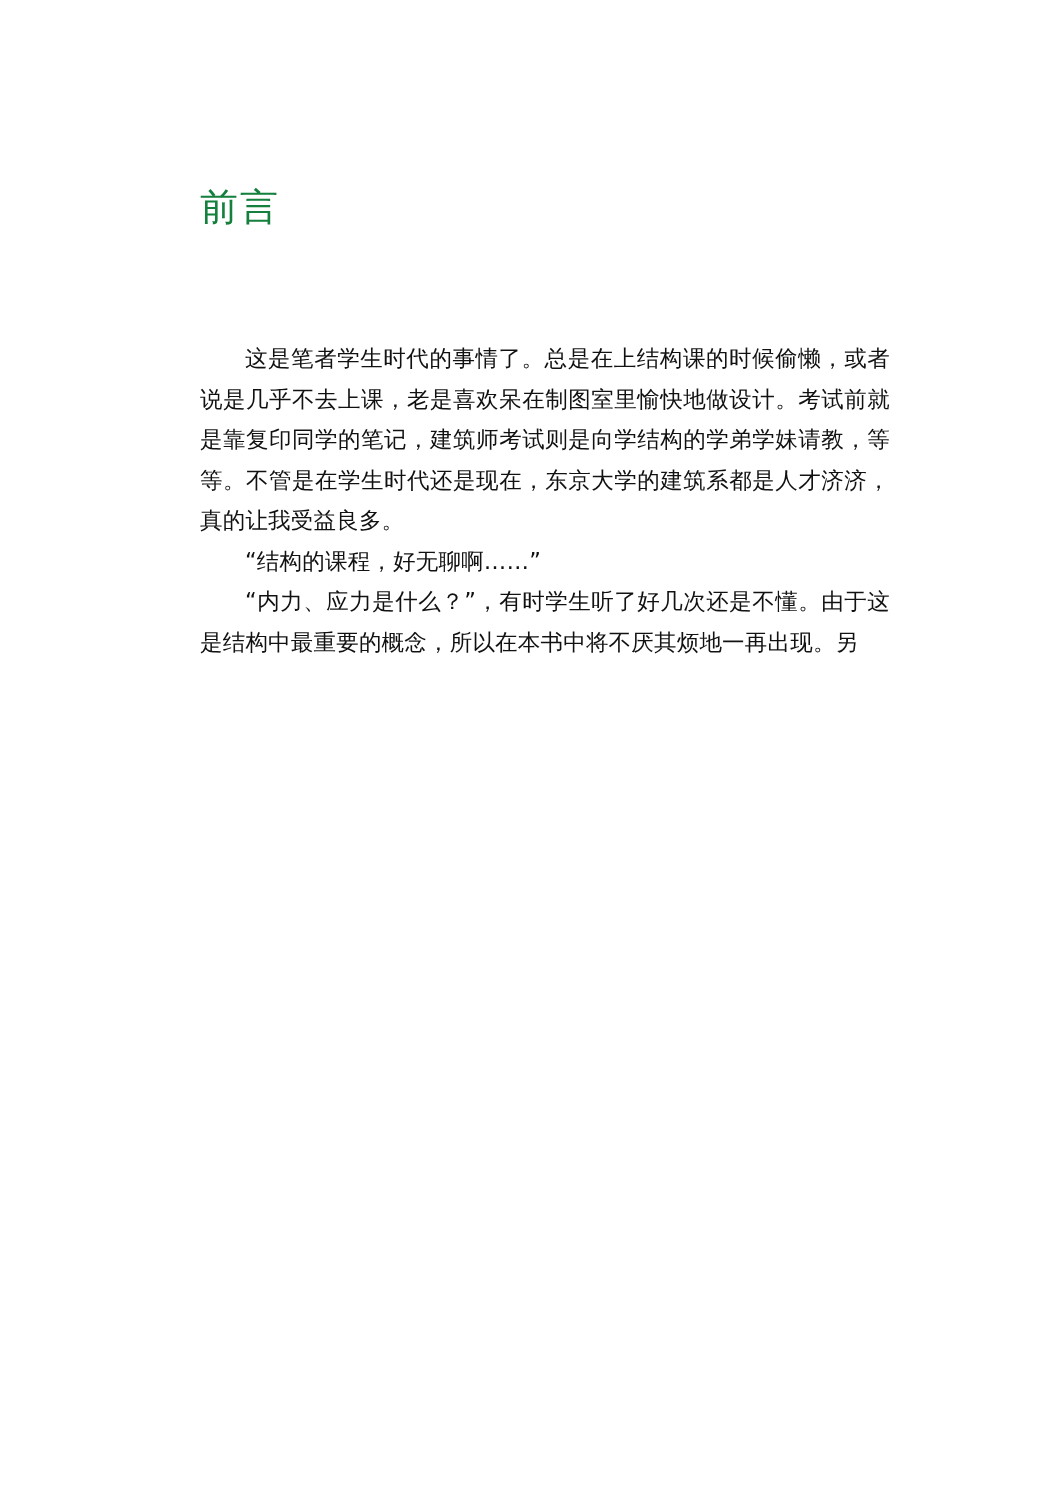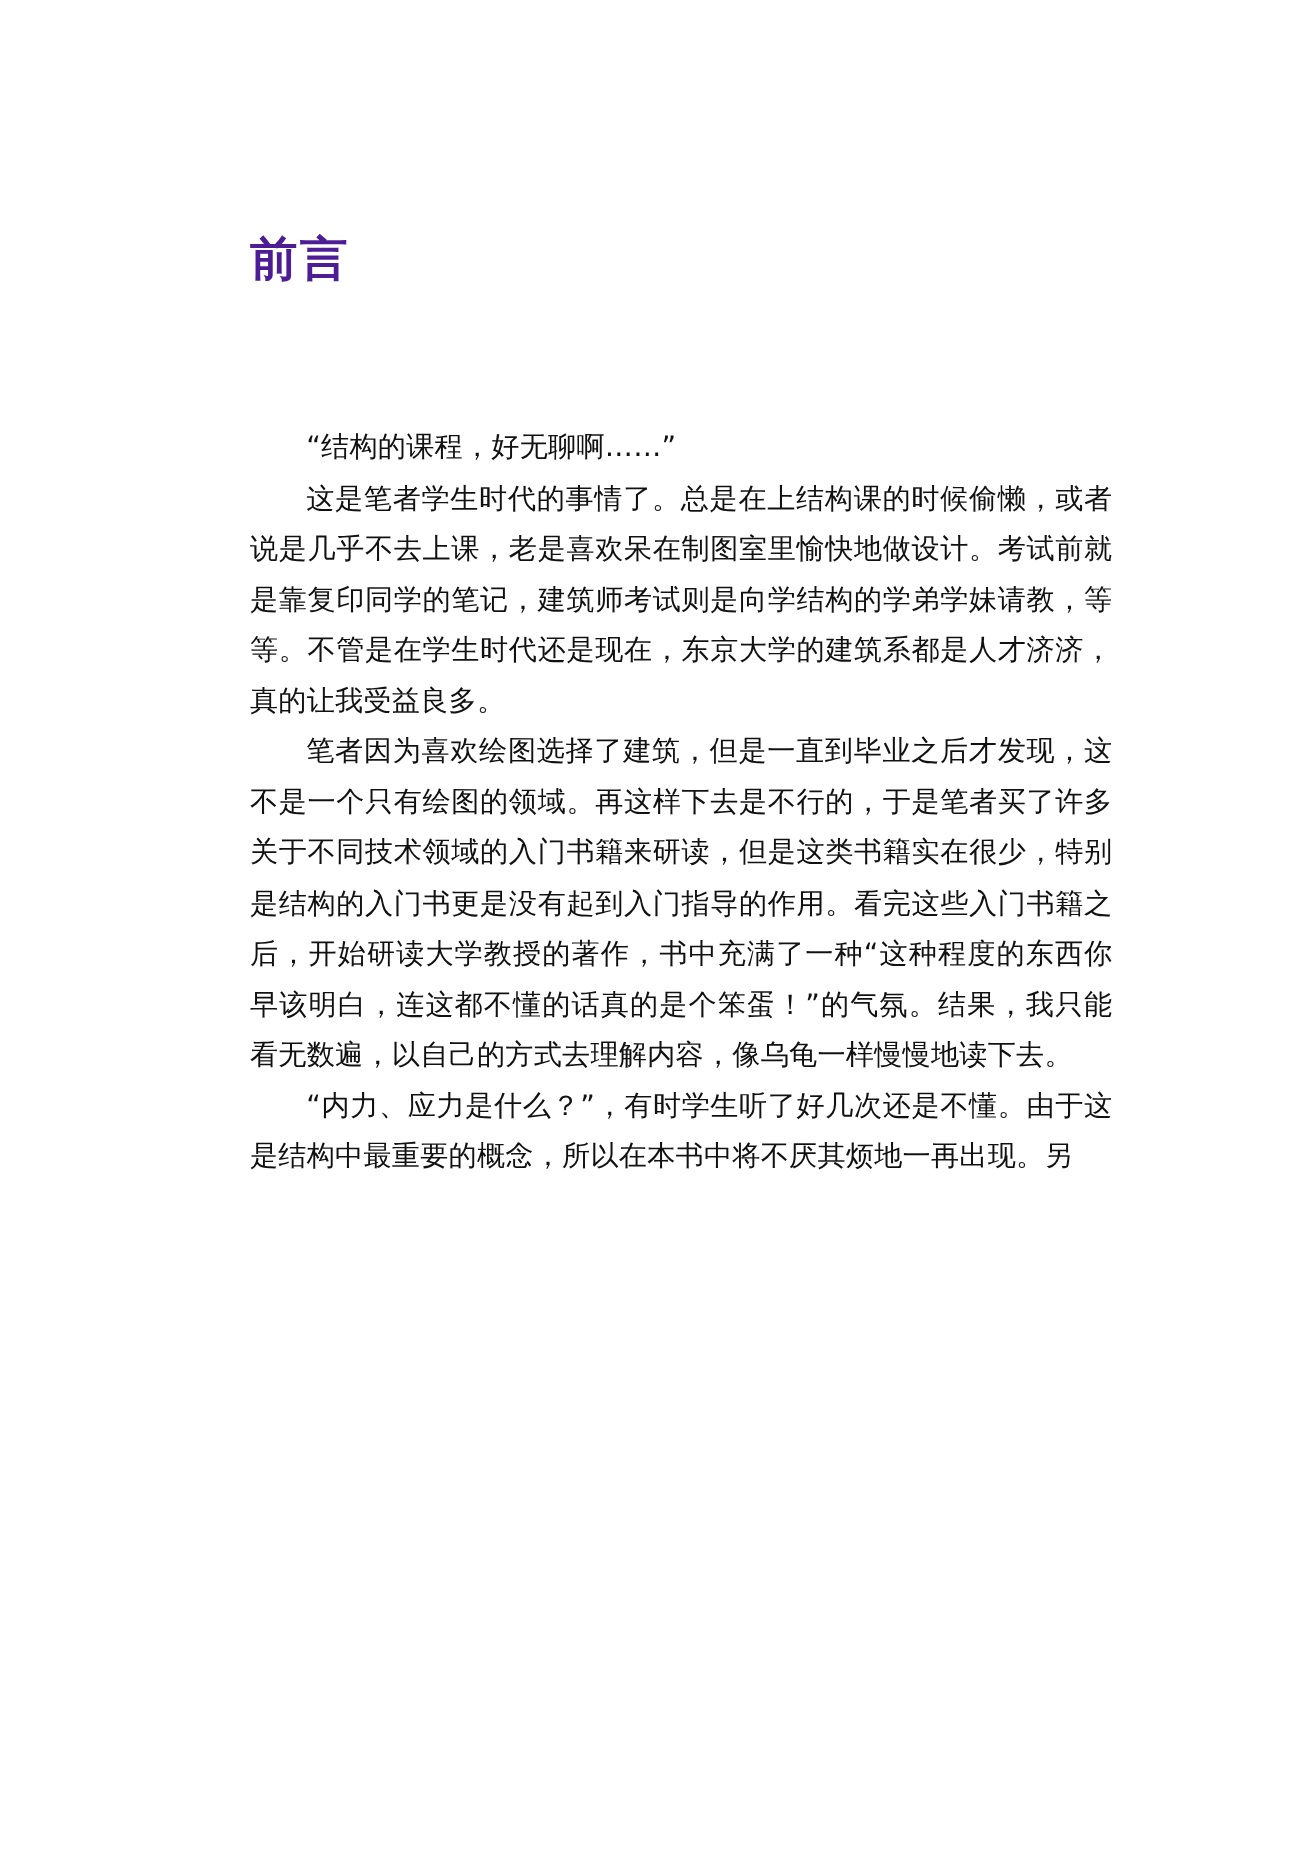--- a/index.html
+++ b/index.html
@@ -21,23 +21,23 @@
     top: 0;
     width: 1052px;
     height: 1485px;
     background: #ffffff;
   }
   .page-title {
     position: absolute;
     left: 200px;
     top: 160px;
     font-size: 38px;
-    font-weight: bold;
+    font-weight: normal;
     letter-spacing: 2px;
-    color: #4c1d95;
+    color: #15803d;
     line-height: 1.2;
   }
   .body-text {
     position: absolute;
     left: 200px;
     top: 338px;
     width: 690px;
     font-size: 22.5px;
     line-height: 40.5px;
     text-align: justify;
@@ -51,19 +51,18 @@
   }
 </style>
 </head>
 <body>
 
 <div class="page">
 
   <h1 class="page-title">前言</h1>
 
   <div class="body-text">
+    <p>这是笔者学生时代的事情了。总是在上结构课的时候偷懒，或者说是几乎不去上课，老是喜欢呆在制图室里愉快地做设计。考试前就是靠复印同学的笔记，建筑师考试则是向学结构的学弟学妹请教，等等。不管是在学生时代还是现在，东京大学的建筑系都是人才济济，真的让我受益良多。</p>
     <p>“结构的课程，好无聊啊……”</p>
-    <p>这是笔者学生时代的事情了。总是在上结构课的时候偷懒，或者说是几乎不去上课，老是喜欢呆在制图室里愉快地做设计。考试前就是靠复印同学的笔记，建筑师考试则是向学结构的学弟学妹请教，等等。不管是在学生时代还是现在，东京大学的建筑系都是人才济济，真的让我受益良多。</p>
-    <p>笔者因为喜欢绘图选择了建筑，但是一直到毕业之后才发现，这不是一个只有绘图的领域。再这样下去是不行的，于是笔者买了许多关于不同技术领域的入门书籍来研读，但是这类书籍实在很少，特别是结构的入门书更是没有起到入门指导的作用。看完这些入门书籍之后，开始研读大学教授的著作，书中充满了一种“这种程度的东西你早该明白，连这都不懂的话真的是个笨蛋！”的气氛。结果，我只能看无数遍，以自己的方式去理解内容，像乌龟一样慢慢地读下去。</p>
     <p>“内力、应力是什么？”，有时学生听了好几次还是不懂。由于这是结构中最重要的概念，所以在本书中将不厌其烦地一再出现。另</p>
   </div>
 
 </div>
 
 </body></html>

